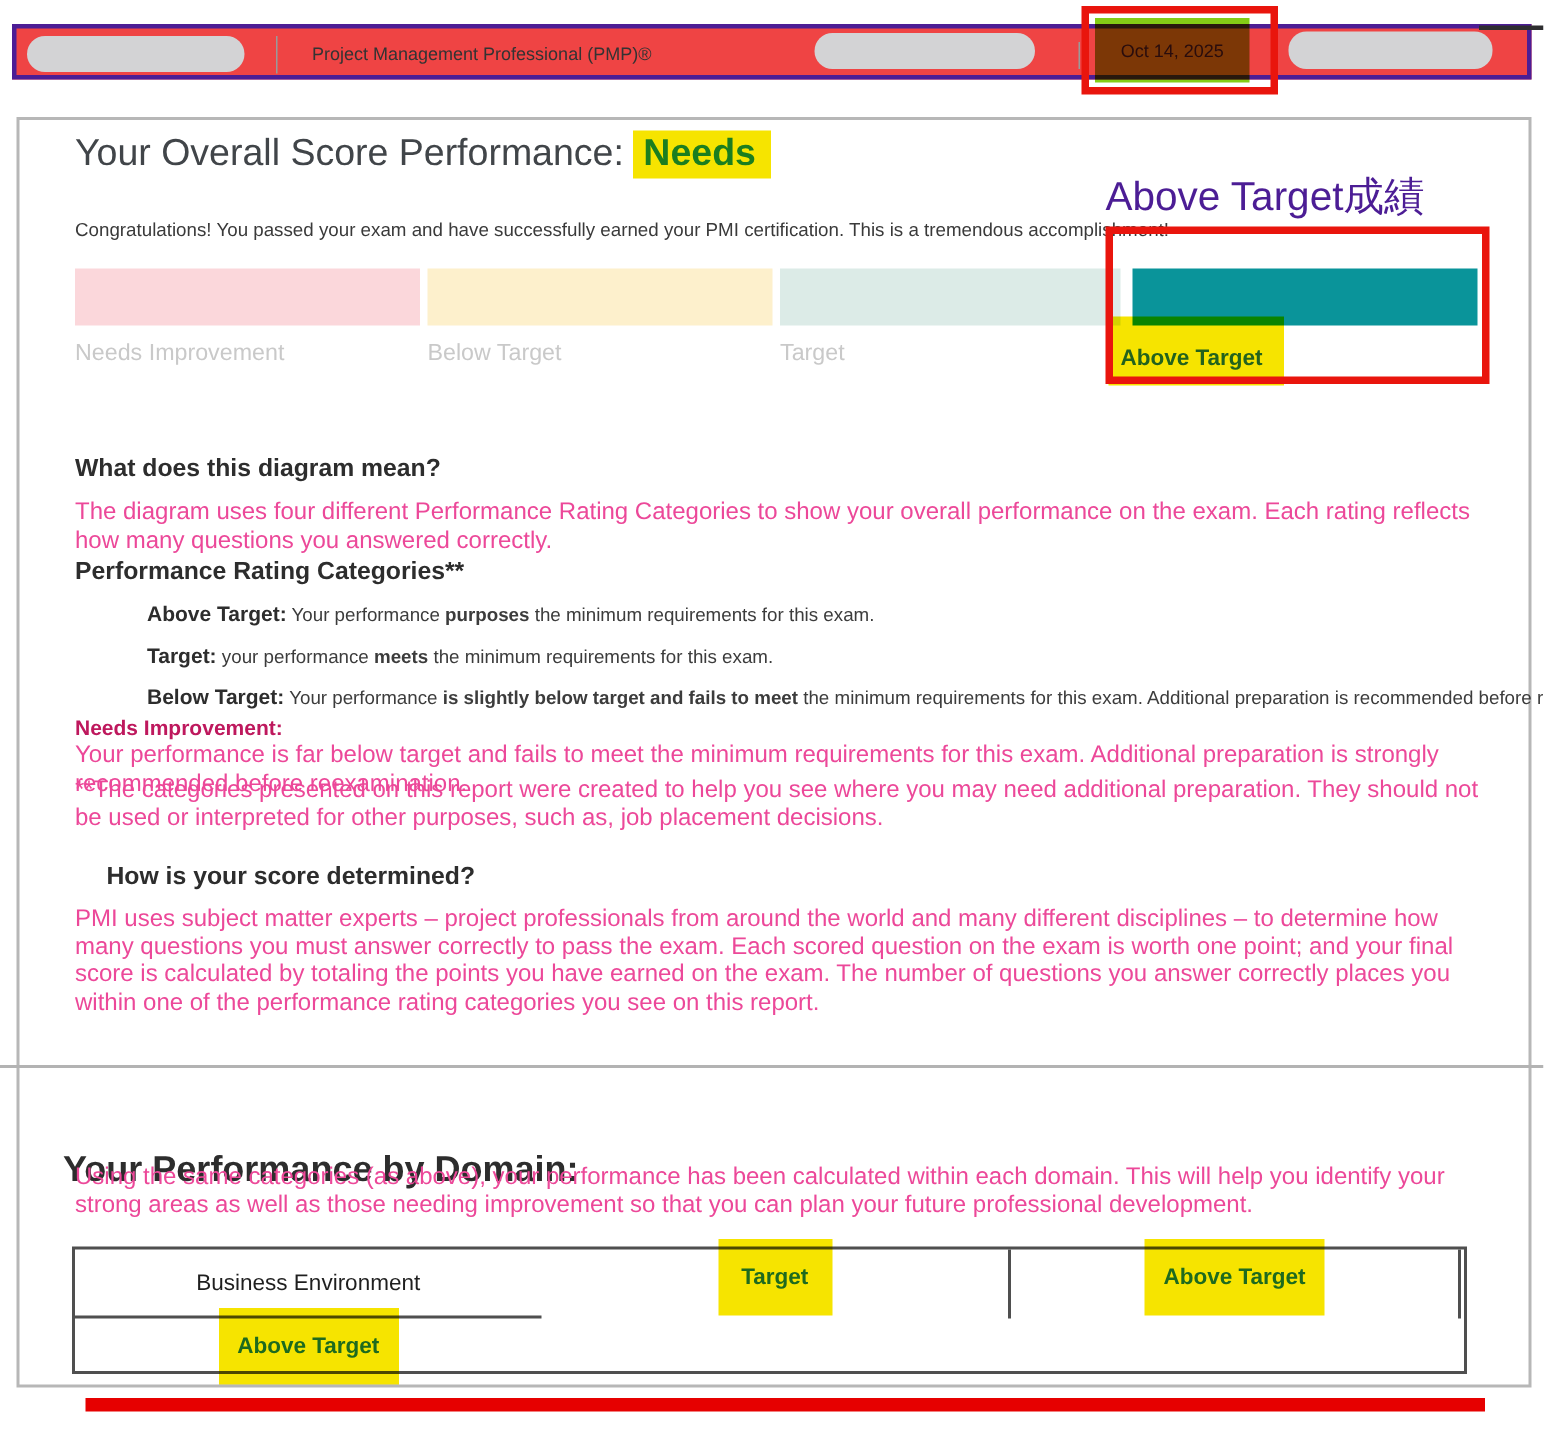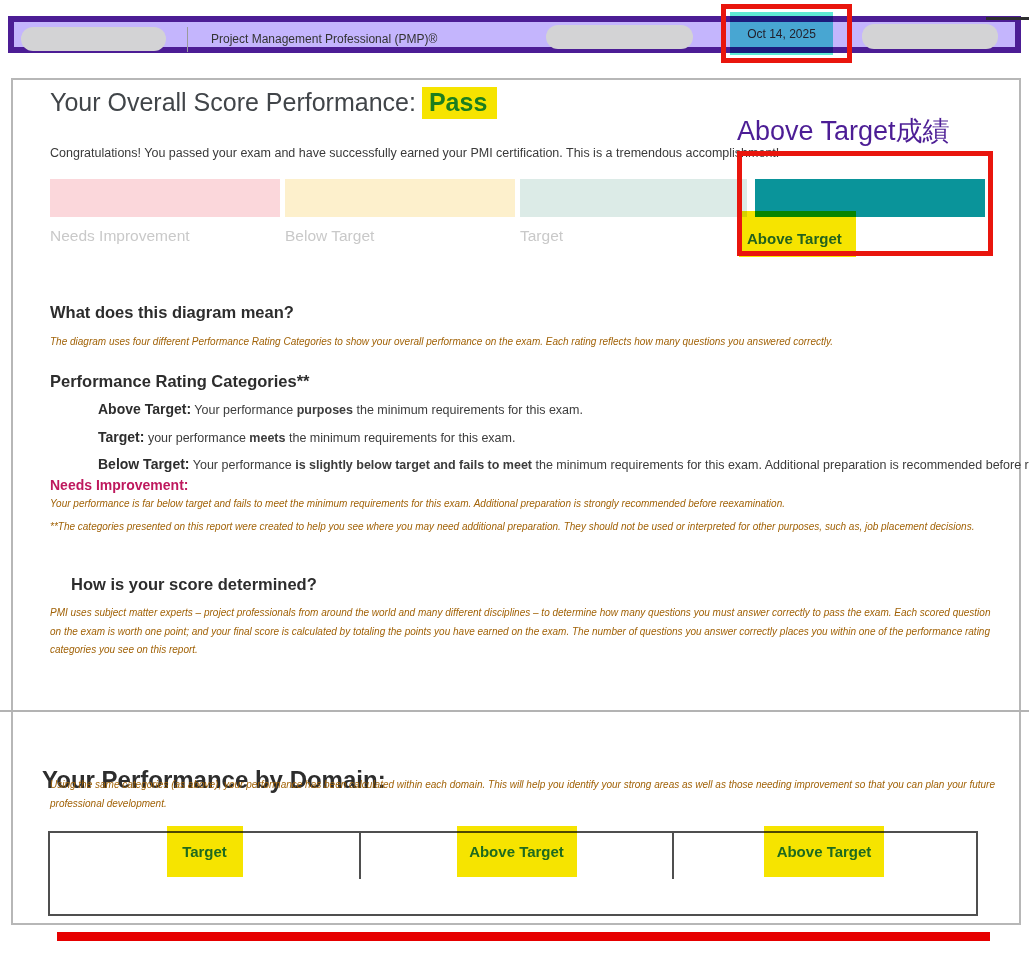--- a/index.html
+++ b/index.html
@@ -1,26 +1,26 @@
 <!DOCTYPE html>
 <html><head>
 <meta charset="utf-8">
 <style>
   * { margin:0; padding:0; box-sizing:border-box; }
   html,body { width:1029px; height:955px; background:#fff; overflow:hidden;
     font-family:"Liberation Sans", sans-serif; position:relative; }
   .abs { position:absolute; }
 
   
-  .header-bar { left:8px; top:16px; width:1013px; height:37px; background:#c4b5fd;
-    border:6px solid #4c1d95; }
+  .header-bar { left:8px; top:16px; width:1013px; height:37px; background:#ef4444;
+    border:3px solid #4c1d95; }
   .pill { background:#d3d3d5; border-radius:12px; }
   .hdr-divider { width:1px; background:#9a9a9a; }
   .exam-title { font-size:12px; color:#333; white-space:nowrap; }
-  .date-hl { background:#5eead4; mix-blend-mode:multiply; display:flex;
+  .date-hl { background:#84cc16; mix-blend-mode:multiply; display:flex;
     align-items:center; justify-content:center; font-size:12px; color:#2c2c2c; }
   .red-box { border:5px solid #e9150d; }
   .black-line { background:#2e2e30; }
 
   
   .panel { border:2px solid #b7b7b7; background:#fff; }
   .full-divider { left:0; top:710px; width:1029px; height:2px; background:#b3b3b3; }
 
   
   .page-title { font-size:25px; color:#414549; white-space:nowrap; }
@@ -34,21 +34,21 @@
   .bar-below { background:#fdf0cc; }
   .bar-target { background:#dcebe7; }
   .bar-above { background:#0a949a; }
   .bar-label { font-size:15.5px; color:#c9c9c9; white-space:nowrap; }
   .above-hl { background:#f6e400; mix-blend-mode:multiply; display:flex;
     align-items:flex-end; padding:0 0 10px 8px; }
   .above-hl span { font-size:15px; font-weight:bold; color:#23621d; }
 
   
   .sec-h { font-size:16.5px; font-weight:bold; color:#2d2d2d; white-space:nowrap; }
-  .body-txt { font-size:10px; color:#a16207; line-height:18.5px; width:948px;font-style:italic; }
+  .body-txt { font-size:16px; color:#ec4899; line-height:18.5px; width:948px; }
   .rating-line { font-size:12.5px; color:#3c3c3c; white-space:nowrap; }
   .rating-line .term { font-size:14px; font-weight:bold; color:#2d2d2d;margin-left:48px; }
   .rating-line b { font-weight:bold; }
   .ni-term { font-size:14px; font-weight:bold; color:#be185d; }
 
   
   .domain-h { font-size:24px; font-weight:bold; color:#2d2d2d; white-space:nowrap; }
   .domain-table { left:48px; top:831px; width:930px; height:85px;
     border:2px solid #4f4f4f; display:grid;
     grid-template-columns:311px 313px 300px; grid-template-rows:46px 35px; }
@@ -77,21 +77,21 @@
 <div class="abs date-hl" style="left:730px;top:12px;width:103px;height:43px;">
   <span>Oct 14, 2025</span>
 </div>
 <div class="abs red-box" style="left:721px;top:4px;width:131px;height:59px;"></div>
 <div class="abs black-line" style="left:986px;top:17px;width:43px;height:3px;"></div>
 
 <div class="abs panel" style="left:11px;top:78px;width:1010px;height:847px;"></div>
 <div class="abs full-divider"></div>
 
 <div class="abs page-title" style="left:50px;top:88px;">
-  <span>Your Overall Score Performance:</span><span class="pass-hl">Pass</span>
+  <span>Your Overall Score Performance:</span><span class="pass-hl">Needs</span>
 </div>
 <div class="abs congrats" style="left:50px;top:126px;">Congratulations! You passed your exam and have successfully earned your PMI certification. This is a tremendous accomplishment!</div>
 
 <div class="abs jp-note" style="left:737px;top:113px;">Above Target成績</div>
 
 <div class="abs bar bar-needs" style="left:50px;top:179px;width:230px;"></div>
 <div class="abs bar bar-below" style="left:285px;top:179px;width:230px;"></div>
 <div class="abs bar bar-target" style="left:520px;top:179px;width:227px;"></div>
 <div class="abs bar bar-above" style="left:755px;top:179px;width:230px;"></div>
 
@@ -120,20 +120,21 @@
 
 <div class="abs body-txt" style="left:50px;top:518px;">**The categories presented on this report were created to help you see where you may need additional preparation. They should not be used or interpreted for other purposes, such as, job placement decisions.</div>
 
 <div class="abs sec-h" style="left:50px;top:575px;margin-left:21px;">How is your score determined?</div>
 <div class="abs body-txt" style="left:50px;top:604px;">PMI uses subject matter experts – project professionals from around the world and many different disciplines – to determine how many questions you must answer correctly to pass the exam. Each scored question on the exam is worth one point; and your final score is calculated by totaling the points you have earned on the exam. The number of questions you answer correctly places you within one of the performance rating categories you see on this report.</div>
 
 <div class="abs domain-h" style="left:42px;top:729px;margin-top:37px;">Your Performance by Domain:</div>
 <div class="abs body-txt" style="left:50px;top:776px;">Using the same categories (as above), your performance has been calculated within each domain. This will help you identify your strong areas as well as those needing improvement so that you can plan your future professional development.</div>
 
 <div class="abs domain-table">
+  <div class="dt-cell hdr">Business Environment</div>
 
   <div class="dt-cell col-a">
     <div class="val-hl" style="width:76px;">
       <span>Target</span>
     </div>
   </div>
   <div class="dt-cell col-b">
     <div class="val-hl" style="width:120px;">
       <span>Above Target</span>
     </div>

